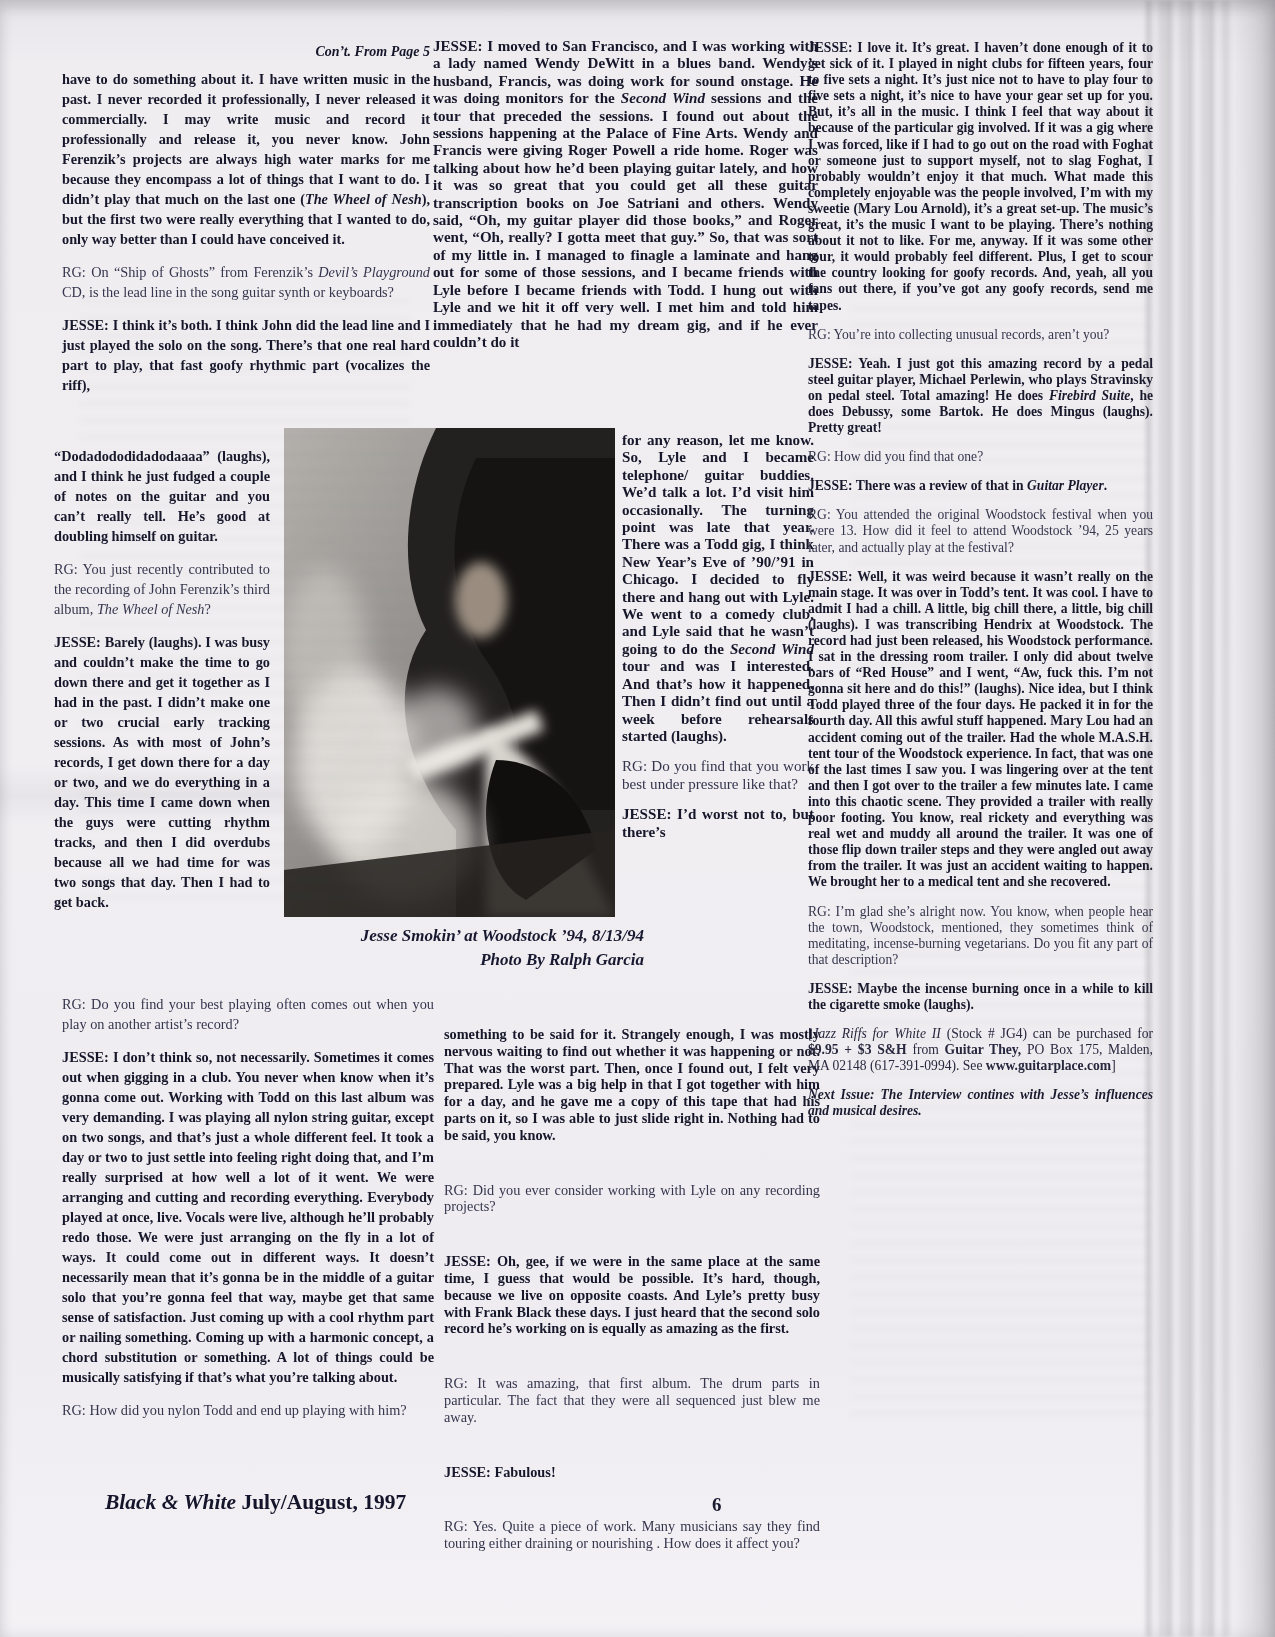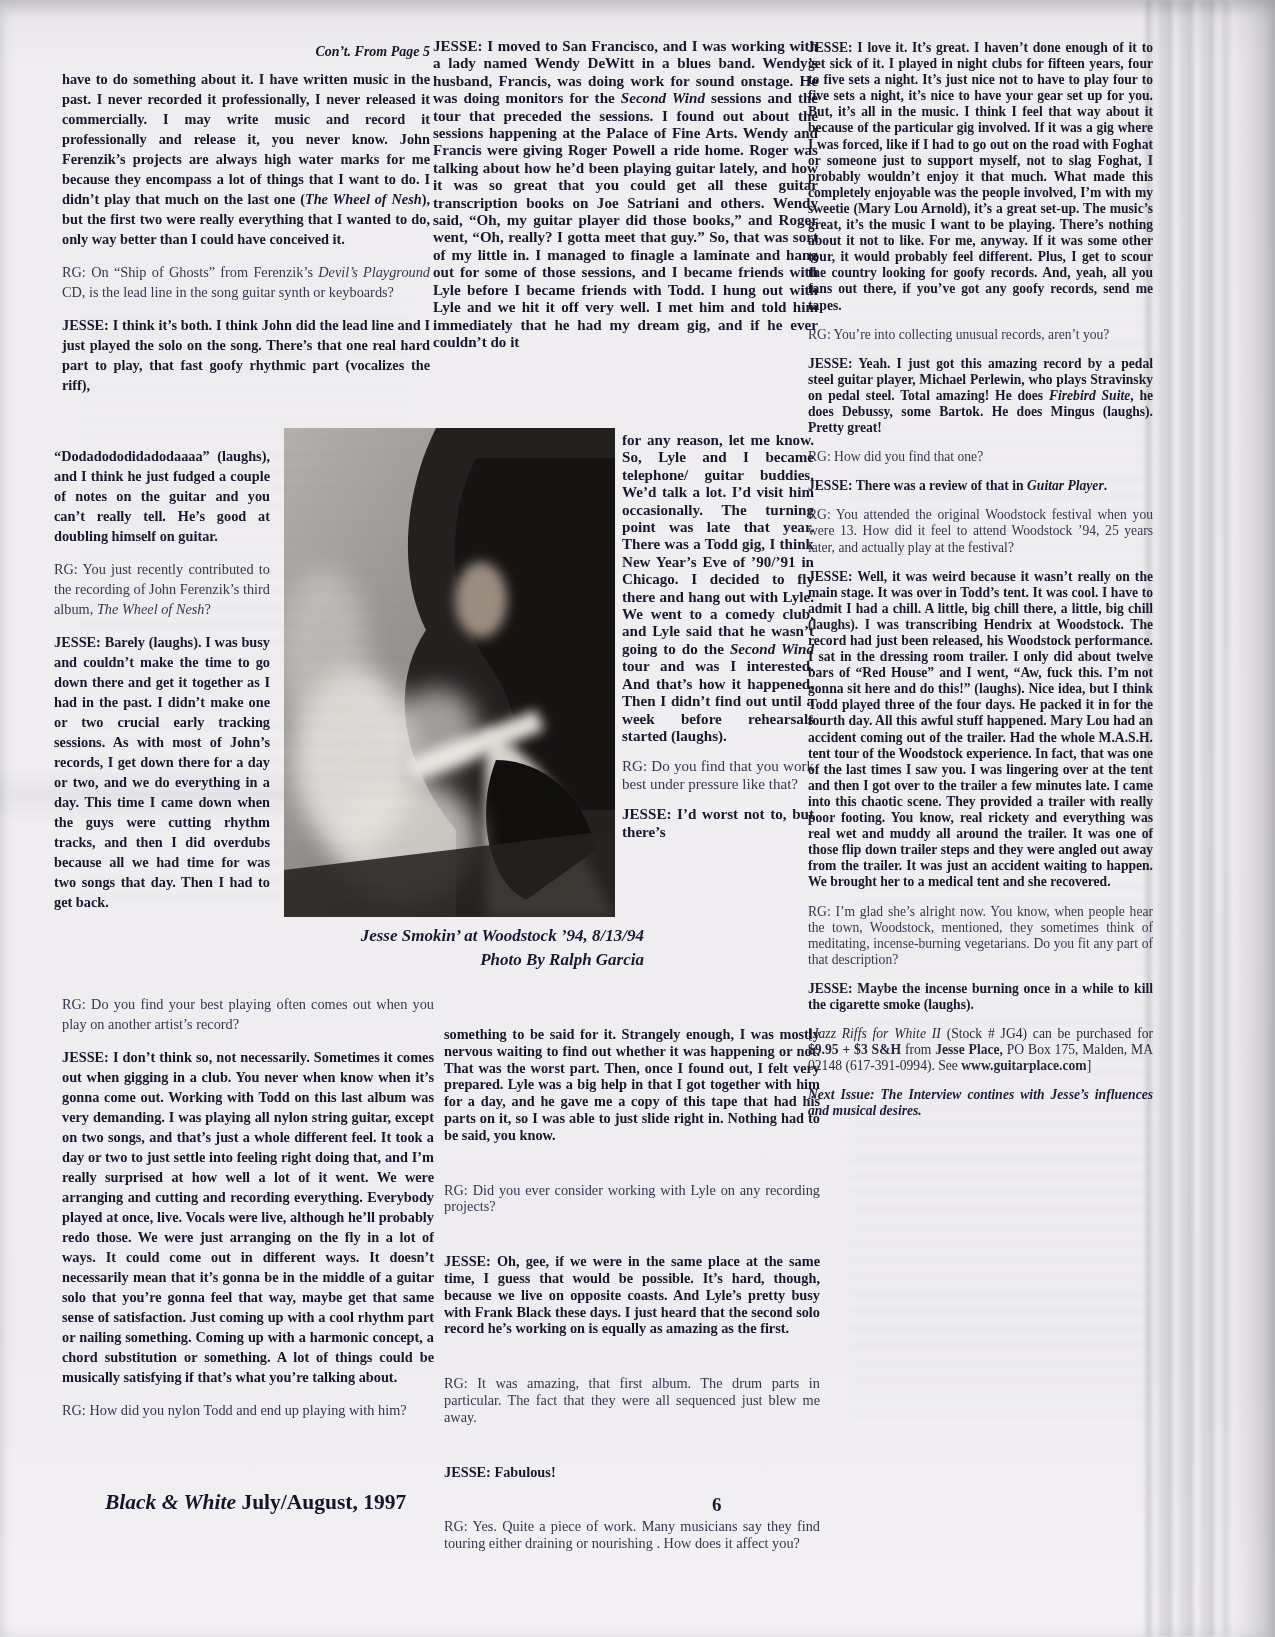--- a/index.html
+++ b/index.html
@@ -103,21 +103,21 @@
     <div>
         <p class="para jesse">JESSE: I love it. It’s great. I haven’t done enough of it to get sick of it. I played in night clubs for fifteen years, four to five sets a night. It’s just nice not to have to play four to five sets a night, it’s nice to have your gear set up for you. But, it’s all in the music. I think I feel that way about it because of the particular gig involved. If it was a gig where I was forced, like if I had to go out on the road with Foghat or someone just to support myself, not to slag Foghat, I probably wouldn’t enjoy it that much. What made this completely enjoyable was the people involved, I’m with my sweetie (Mary Lou Arnold), it’s a great set-up. The music’s great, it’s the music I want to be playing. There’s nothing about it not to like. For me, anyway. If it was some other tour, it would probably feel different. Plus, I get to scour the country looking for goofy records. And, yeah, all you fans out there, if you’ve got any goofy records, send me tapes.</p>
         <p class="para rg">RG: You’re into collecting unusual records, aren’t you?</p>
         <p class="para jesse">JESSE: Yeah. I just got this amazing record by a pedal steel guitar player, Michael Perlewin, who plays Stravinsky on pedal steel. Total amazing! He does <i>Firebird Suite</i>, he does Debussy, some Bartok. He does Mingus (laughs). Pretty great!</p>
         <p class="para rg">RG: How did you find that one?</p>
         <p class="para jesse">JESSE: There was a review of that in <i>Guitar Player</i>.</p>
         <p class="para rg">RG: You attended the original Woodstock festival when you were 13. How did it feel to attend Woodstock ’94, 25 years later, and actually play at the festival?</p>
         <p class="para jesse">JESSE: Well, it was weird because it wasn’t really on the main stage. It was over in Todd’s tent.  It was cool. I have to admit I had a chill. A little, big chill there, a little, big chill (laughs). I was transcribing Hendrix at Woodstock. The record had just been released, his Woodstock performance. I sat in the dressing room trailer. I only did about twelve bars of “Red House” and I went, “Aw, fuck this. I’m not gonna sit here and do this!” (laughs). Nice idea, but  I think Todd played three of the four days. He packed it in for the fourth day. All this awful stuff happened.  Mary Lou had an accident coming out of the trailer. Had the whole M.A.S.H. tent tour of the Woodstock experience. In fact, that was one of the last times I saw you. I was lingering over at the tent and then I got over to the trailer a few minutes late. I came into this chaotic scene. They provided a trailer with really poor footing. You know, real rickety and everything was real wet and muddy all around the trailer. It was one of those flip down trailer steps and they were angled out away from the trailer. It was just an accident waiting to happen. We brought her to a medical tent and she recovered.</p>
         <p class="para rg">RG: I’m glad she’s alright now. You know, when people hear the town, Woodstock, mentioned, they sometimes think of meditating, incense-burning vegetarians. Do you fit any part of that description?</p>
         <p class="para jesse">JESSE: Maybe the incense burning once in a while to kill the cigarette smoke (laughs).</p>
-        <p class="para note">[<i>Jazz Riffs for White II</i> (Stock # JG4) can be purchased for <b>$9.95 + $3 S&amp;H</b> from <b>Jesse Place,</b> PO Box 175, Malden, MA 02148 (617-391-0994). See <b>www.guitarplace.com</b>]</p>
+        <p class="para note">[<i>Jazz Riffs for White II</i> (Stock # JG4) can be purchased for <b>$9.95 + $3 S&amp;H</b> from <b>Guitar They,</b> PO Box 175, Malden, MA 02148 (617-391-0994). See <b>www.guitarplace.com</b>]</p>
         <p class="para next">Next Issue: The Interview contines with Jesse’s influences and musical desires.</p>
       </div>
   </div>
 
   <div class="photo">
     <svg viewBox="0 0 331 489" width="331" height="489">
       <defs>
         <linearGradient id="pbg" x1="0" y1="0" x2="1" y2="1">
           <stop offset="0" stop-color="#b4b1ad"></stop>
           <stop offset="0.5" stop-color="#8e8b88"></stop>

